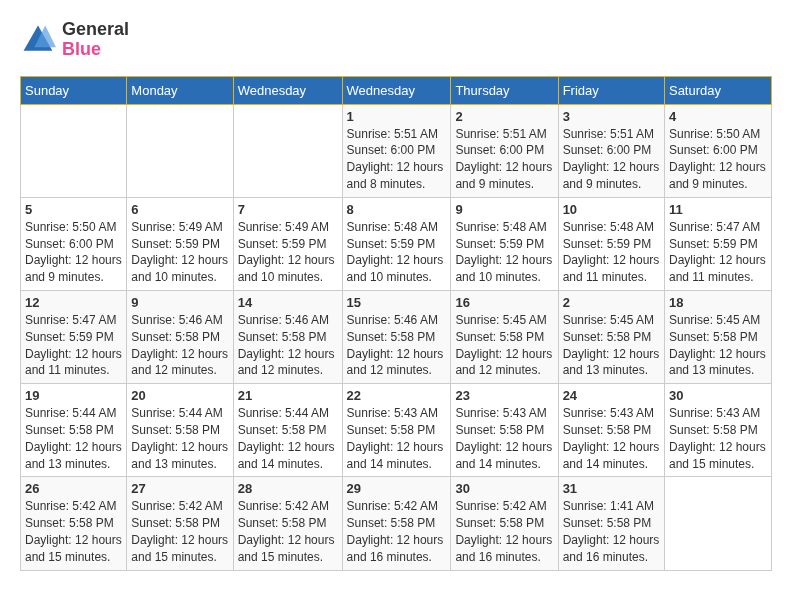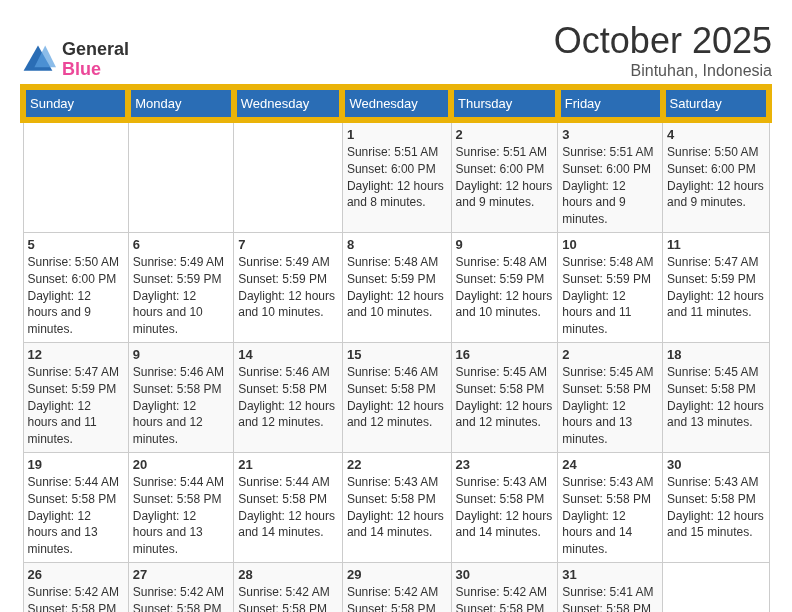--- a/index.html
+++ b/index.html
@@ -6,22 +6,22 @@
     body {
       font-family: Arial, sans-serif;
       background: #fff;
       width: 792px;
       min-height: 612px;
       padding: 20px;
     }
     .header {
       display: flex;
       justify-content: space-between;
-      align-items: flex-end;
-      margin-bottom: 4px;
+      align-items: center;
+      margin-bottom: 16px;
     }
     .logo {
       display: flex;
       align-items: center;
       gap: 6px;
     }
     .logo-text {
       font-size: 18px;
       font-weight: bold;
       line-height: 1.1;
@@ -47,21 +47,21 @@
       border-collapse: collapse;
       font-size: 11px;
     }
     thead tr th {
       background-color: #2a6db5;
       color: #fff;
       padding: 6px 4px;
       text-align: left;
       font-size: 13px;
       font-weight: normal;
-      border: 6px solid #eab308;
+      border: 1px solid #eab308;
     }
     tbody tr td {
       border: 1px solid #ccc;
       vertical-align: top;
       padding: 4px 4px;
       width: 113px;
       min-height: 80px;
       color: #333;
       background: #fff;
     }
@@ -88,24 +88,20 @@
   <div class="logo">
     <svg class="logo-icon" viewBox="0 0 40 40">
       <polygon points="20,4 36,32 4,32" fill="#2a6db5"></polygon>
       <polygon points="28,4 40,28 16,28" fill="#5aa0e0" opacity="0.7"></polygon>
     </svg>
     <div class="logo-text">
       <span class="logo-general">General</span><br>
       <span class="logo-blue">Blue</span>
     </div>
   </div>
-  <div class="title-block">
-    <div class="month-title">October 2025</div>
-    <div class="subtitle">Bintuhan, Indonesia</div>
-  </div>
 </div>
 
 <table>
   <thead>
     <tr>
     <th>Sunday</th>
         <th>Monday</th>
         <th>Wednesday</th>
         <th>Wednesday</th>
         <th>Thursday</th>
@@ -301,20 +297,20 @@
 Daylight: 12 hours and 16 minutes.</div>
         </td>
         <td>
           <span class="day-num">30</span>
           <div class="day-info" style="white-space: pre-line;">Sunrise: 5:42 AM
 Sunset: 5:58 PM
 Daylight: 12 hours and 16 minutes.</div>
         </td>
         <td>
           <span class="day-num">31</span>
-          <div class="day-info" style="white-space: pre-line;">Sunrise: 5:41 AM
+          <div class="day-info" style="white-space: pre-line;">Sunrise: 1:41 AM
 Sunset: 5:58 PM
 Daylight: 12 hours and 16 minutes.</div>
         </td>
         <td class="empty"></td>
       </tr>
     </tbody>
 </table>
 
 </body></html>

